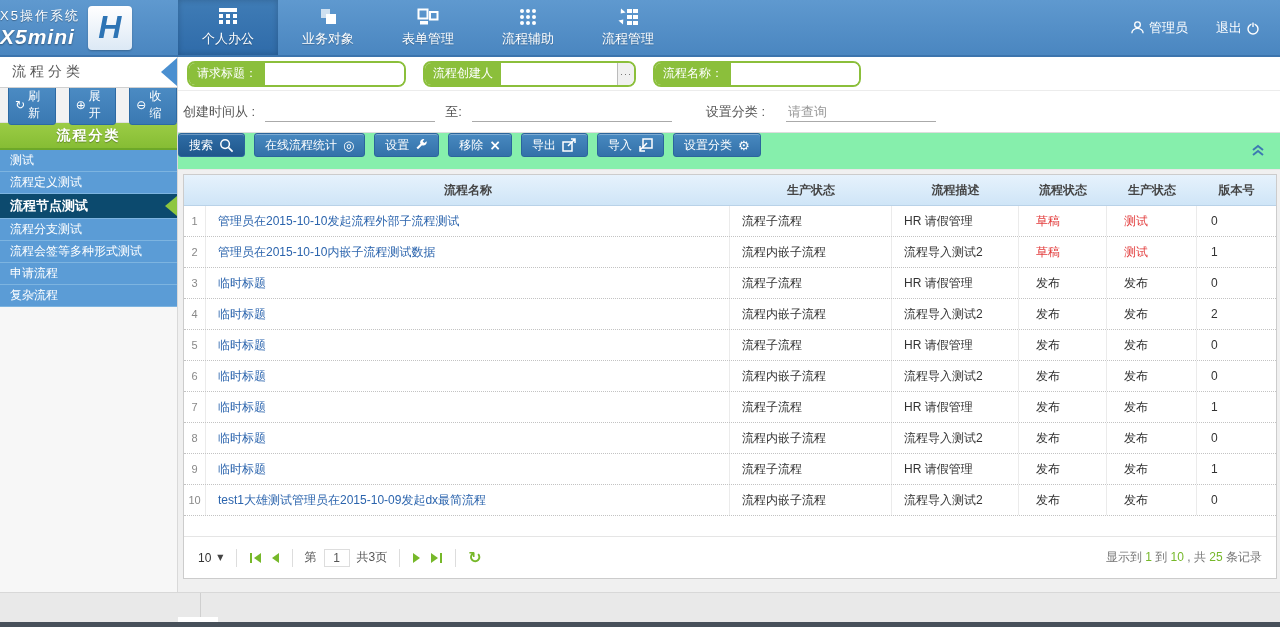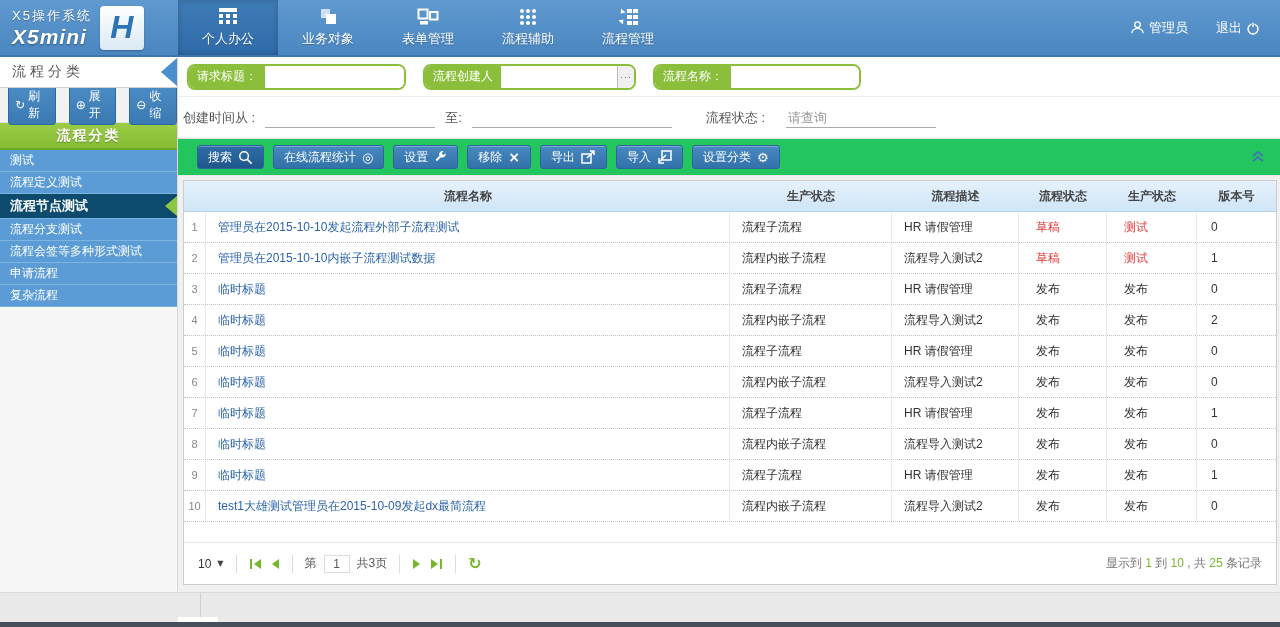--- a/index.html
+++ b/index.html
@@ -3,21 +3,21 @@
 <meta charset="utf-8">
 <style>
   * { box-sizing: border-box; }
   html,body { width:1280px; height:627px; margin:0; overflow:hidden;
     font-family:"Liberation Sans","DejaVu Sans",sans-serif; background:#f0f0f0; }
   .stage { position:relative; width:1280px; height:627px; }
 
   
   .navbar { position:absolute; top:0; left:0; right:0; height:57px;
     background:linear-gradient(#5f99cf,#4a86c0); display:flex; border-bottom:2px solid #3c74ad; }
-  .logo { width:178px; flex:0 0 178px; display:flex; align-items:center; padding-left:12px; gap:8px; }
+  .logo { width:178px; flex:0 0 178px; display:flex; align-items:center; padding-left:0; gap:8px; }
   .logo-text .l1 { color:#fff; font-size:13px; letter-spacing:2px; text-shadow:0 1px 1px rgba(0,0,0,.3); }
   .logo-text .l2 { color:#fff; font-size:21px; font-weight:bold; font-style:italic; letter-spacing:1px; text-shadow:0 1px 2px rgba(0,0,0,.4); }
   .logo-mark { width:44px; height:44px; background:linear-gradient(#ffffff,#dce9f5); border-radius:4px;
     display:flex; align-items:center; justify-content:center; color:#2d74b5; font-size:32px; font-weight:bold; font-style:italic;
     box-shadow:0 1px 2px rgba(0,0,0,.25); }
   .tabs { display:flex;justify-content:flex-end; }
   .tab { width:100px; display:flex; flex-direction:column; align-items:center; justify-content:center; gap:4px;
     color:#fff; font-size:13px; cursor:pointer; text-shadow:0 1px 1px rgba(0,0,0,.25); }
   .tab.active { background:linear-gradient(#3f7cb6,#2f6ba9); box-shadow:inset 0 0 6px rgba(0,0,0,.2); }
   .tab-icon { height:18px; display:flex; align-items:center; }
@@ -41,38 +41,38 @@
     display:flex; align-items:center; justify-content:center; letter-spacing:2px;
     text-shadow:0 1px 1px rgba(0,0,0,.3); border-bottom:2px solid #6da829; }
   .side-item { height:22px; background:#5b9cd6; border-bottom:1px solid #7db4e0; color:#fff; font-size:12px;
     display:flex; align-items:center; padding-left:10px; position:relative; cursor:pointer; }
   .side-item.selected { height:25px; font-size:13px; font-weight:bold; background:#0c4a6e; }
   .side-item.selected::after { content:''; position:absolute; right:0; top:50%; transform:translateY(-50%);
     border-top:10px solid transparent; border-bottom:10px solid transparent; border-right:12px solid #8dc63f; }
 
   
   .main { position:absolute; top:57px; left:178px; right:0; bottom:35px; background:#f0f0f0; }
-  .search-row { height:40px; background:#fff; display:flex; align-items:center; gap:17px; padding-left:9px;
+  .search-row { height:34px; background:#fff; display:flex; align-items:center; gap:17px; padding-left:9px;
     border-bottom:1px solid #ececec; }
   .gfield { display:flex; height:26px; border:2px solid #8bbf3b; border-radius:8px; overflow:hidden; background:#fff; }
   .gfield-label { background:#8bbf3b; color:#fff; font-size:12px; display:flex; align-items:center;
     padding:0 8px; white-space:nowrap; }
   .gfield input { border:0; outline:0; flex:1; min-width:0; padding:0 5px; font-size:12px; }
   .gfield .picker { width:17px; border-left:1px solid #bbb; background:#f0f0f0; color:#666; font-size:9px;
     display:flex; align-items:center; justify-content:center; cursor:pointer; letter-spacing:1px; }
   .f1 { width:219px; } .f2 { width:213px; } .f3 { width:208px; }
 
   .date-row { height:42px; background:#fff; border-bottom:1px solid #ddd; display:flex; align-items:center;
     font-size:13px; color:#555; padding-left:5px; }
   .uline { border:0; border-bottom:1px solid #aaa; background:transparent; outline:0; font-size:13px;
     height:20px; margin:0 10px; color:#333; }
   .uline::placeholder { color:#999; }
   .u-from { width:170px; } .u-to { width:200px; margin-right:34px; } .u-status { width:150px;margin-left:21px; }
 
-  .toolbar { height:37px; background:#22c55e; display:flex; align-items:center; gap:9px; padding-left:19px;
+  .toolbar { height:37px; background:#86efac; display:flex; gap:9px; padding-left:0;
     position:relative; border-bottom:1px solid #e7e7e7; }
   .tbtn { height:24px; background:linear-gradient(#4889c0,#3371a9); border:1px solid #2b659c; border-radius:3px;
     color:#fff; font-size:12px; padding:0 10px; display:flex; align-items:center; gap:6px; cursor:pointer;
     box-shadow:inset 0 1px 0 rgba(255,255,255,.3); font-family:inherit; }
   .tbtn.primary { background:linear-gradient(#2f6da6,#1f578c); }
   .tbtn-icon { display:flex; align-items:center; font-family:"DejaVu Sans",sans-serif; font-size:13px; line-height:1; }
   .collapse-btn { position:absolute; right:14px; top:10px; cursor:pointer; }
 
   .grid-panel { margin:4px 3px 0 5px; background:#fff; border:1px solid #ccc; }
   .thead, .trow { display:grid; grid-template-columns:22px 524px 162px 127px 88px 90px 1fr; align-items:center; }
@@ -276,21 +276,21 @@
         <span class="gfield-label">流程名称：</span>
         <input value="" style="">
       </div>
     </div>
 
     <div class="date-row">
       <span>创建时间从 :</span>
       <input class="uline u-from" style="">
       <span>至:</span>
       <input class="uline u-to" style="">
-      <span>流程状态 :</span>
+      <span>设置分类 :</span>
       <input class="uline u-status" placeholder="请查询" style="">
     </div>
 
     <div class="toolbar">
       <button class="tbtn primary">
     <span class="tbtn-label">搜索</span>
     <span class="tbtn-icon">
             <svg width="15" height="15" viewBox="0 0 16 16">
               <circle cx="6.5" cy="6.5" r="4.6" fill="none" stroke="#fff" stroke-width="1.6"></circle>
               <line x1="10.2" y1="10.2" x2="14.5" y2="14.5" stroke="#fff" stroke-width="1.8"></line>

